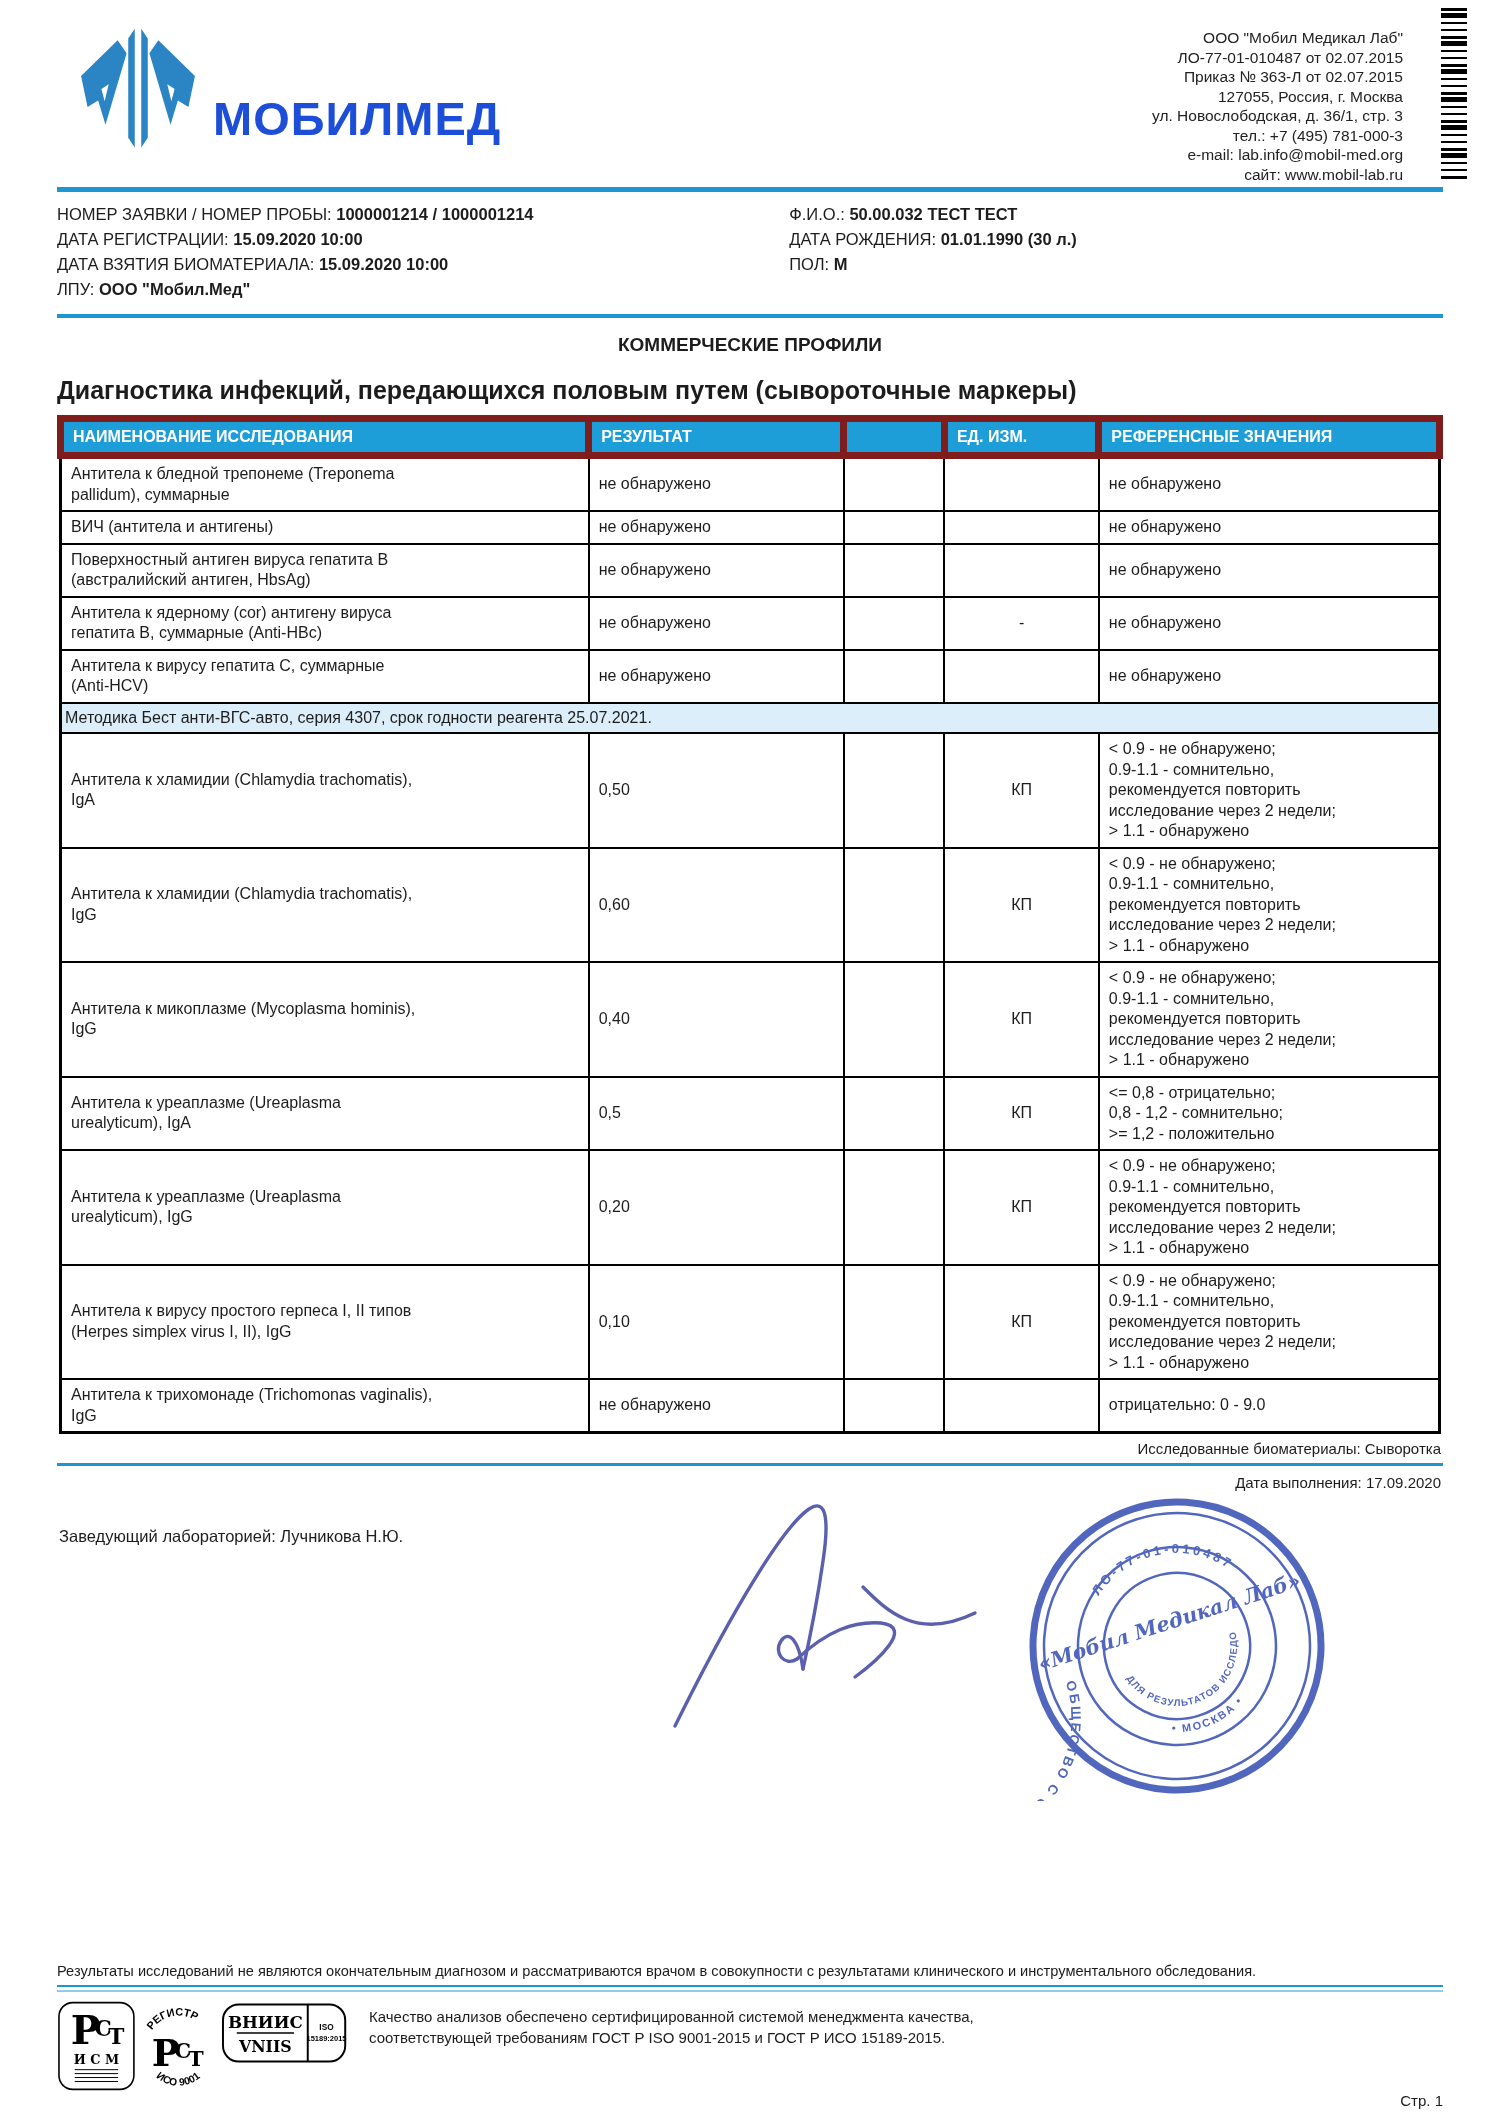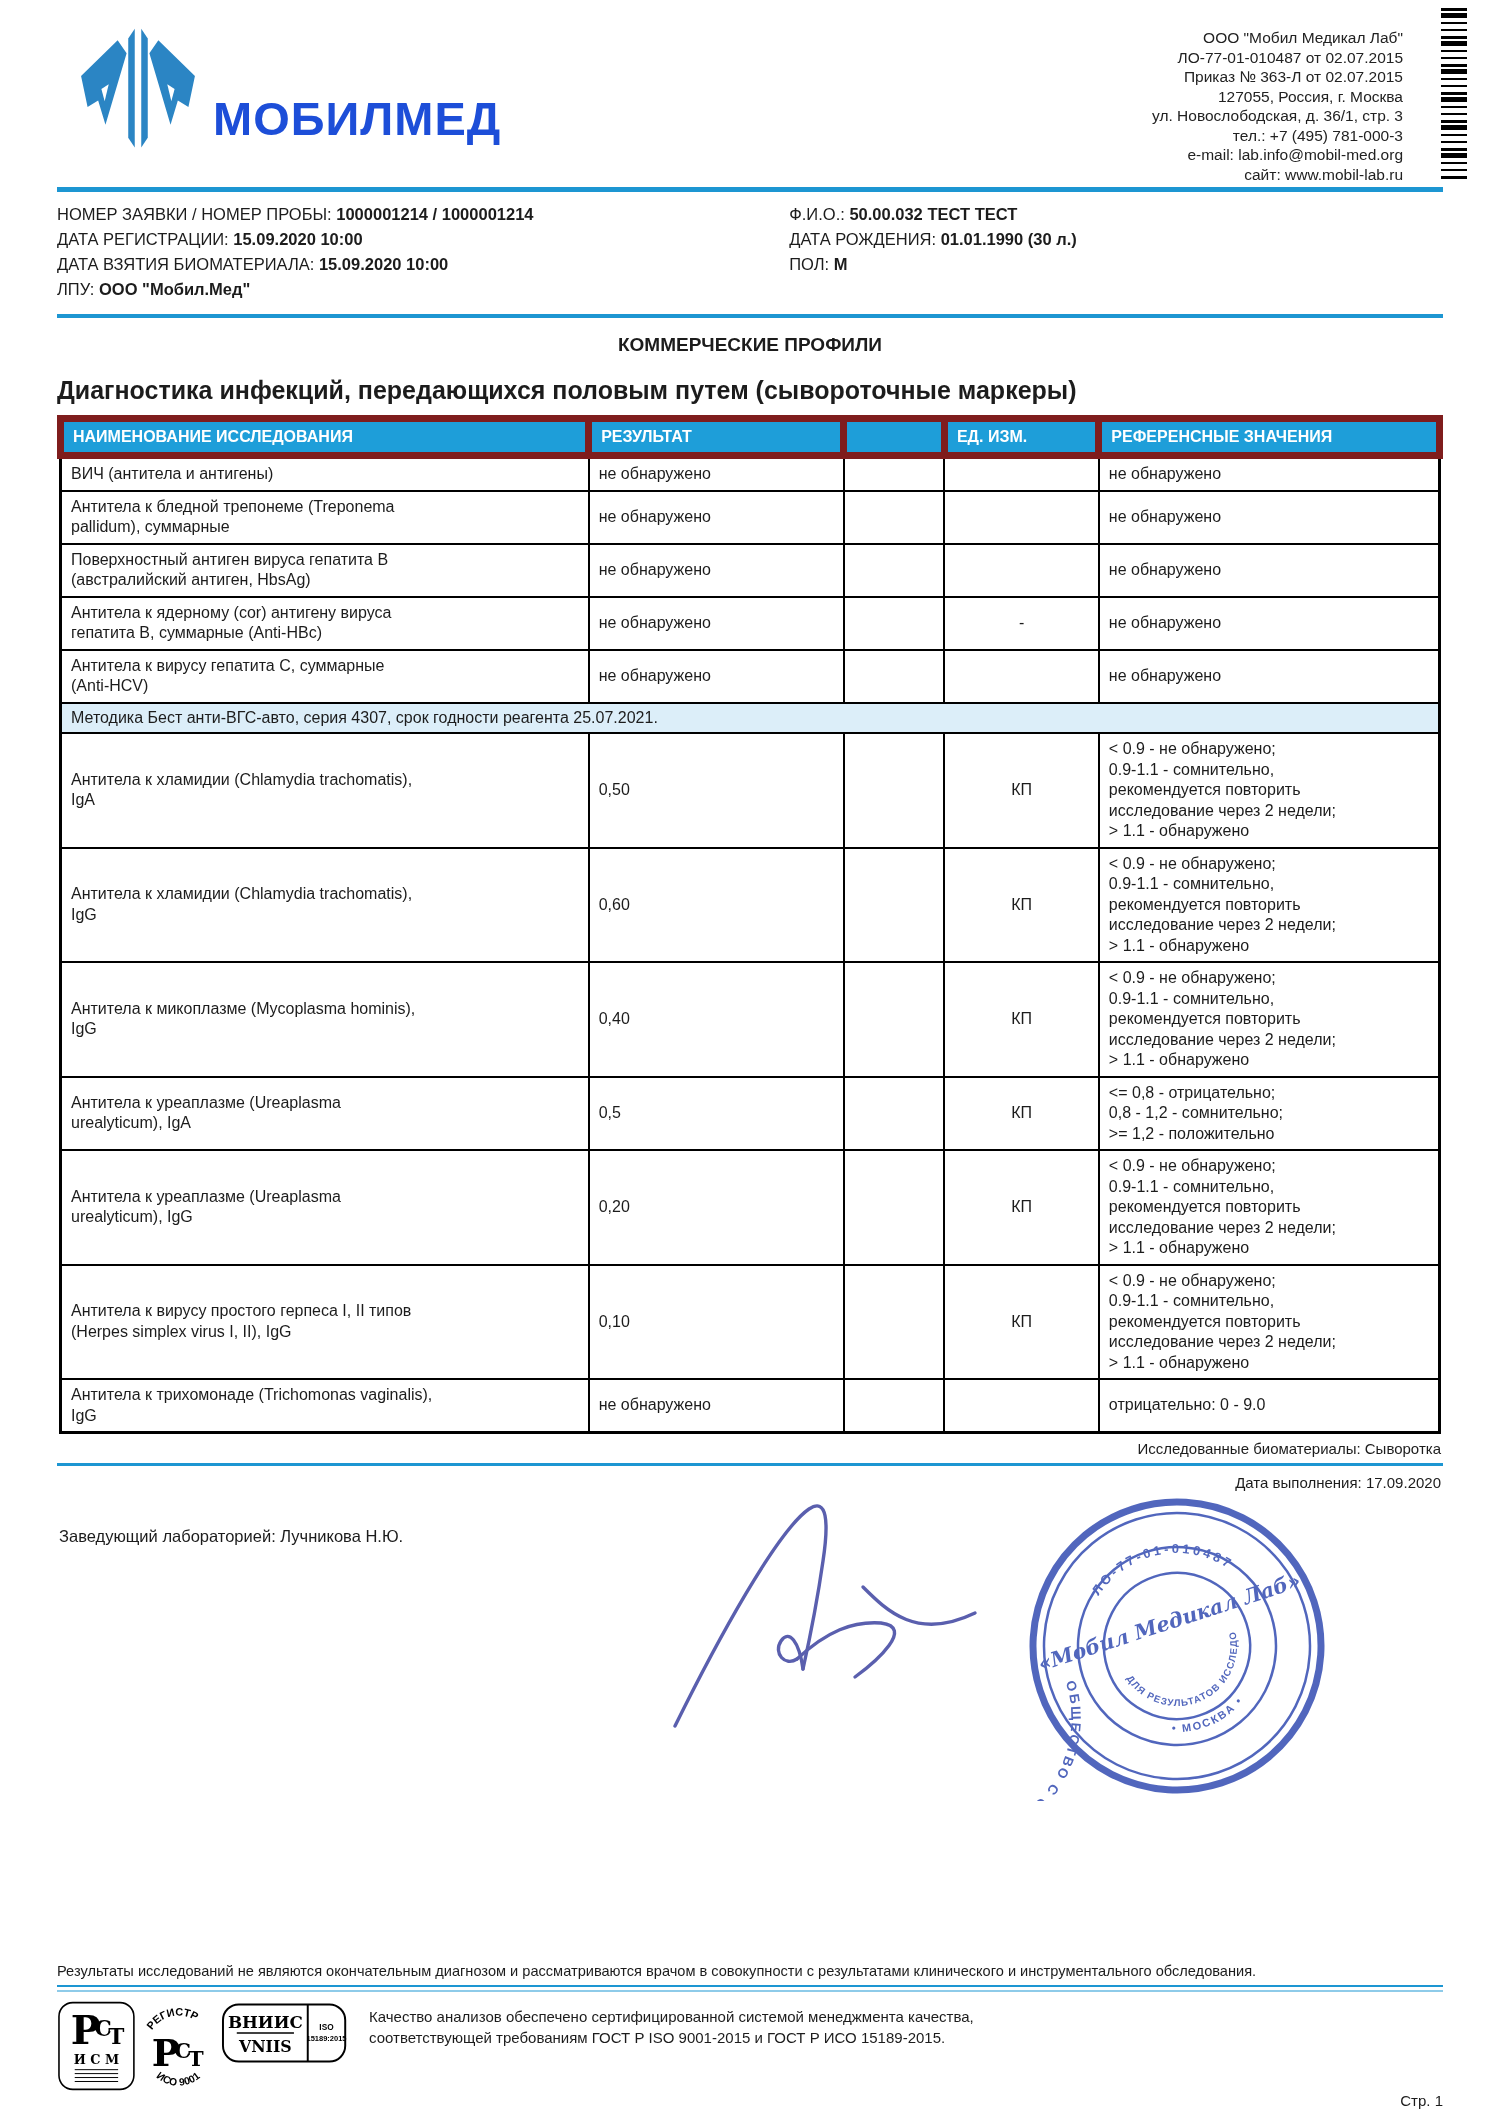--- a/index.html
+++ b/index.html
@@ -35,21 +35,21 @@
 
   
   table.results{border-collapse:collapse;width:100%;border:3px solid #000;table-layout:fixed;}
   .results th{background:#1e9ed9;color:#fff;text-align:left;font-size:16px;font-weight:bold;
               padding:4px 9px;border:7px solid #7f1d1d;height:22px;}
   .results td{font-size:16px;line-height:20.5px;padding:5px 9px;border:2px solid #000;
               border-top-width:2.8px;vertical-align:middle;}
   .results td.name-cell{white-space:pre-line;}
   .results td.reference-cell{white-space:pre-line;}
   .results td.unit-cell{text-align:center;}
-  .results td.note-cell{background:#dceef9;padding:4px 9px;}
+  .results td.note-cell{background:#dceef9;padding:4px 3px;}
 
   .right-line{text-align:right;font-size:15px;margin:6px 2px;}
   .date-line{text-align:right;font-size:15px;margin:8px 2px 0;}
 
   
   .sig-area{position:relative;height:428px;}
   .lab-head{position:absolute;left:2px;top:36px;font-size:16.5px;}
   .signature{position:absolute;left:600px;top:0px;}
   .stamp{position:absolute;left:965px;top:0px;}
 
@@ -129,29 +129,29 @@
       <tr>
         <th>НАИМЕНОВАНИЕ ИССЛЕДОВАНИЯ</th>
         <th>РЕЗУЛЬТАТ</th>
         <th></th>
         <th>ЕД. ИЗМ.</th>
         <th>РЕФЕРЕНСНЫЕ ЗНАЧЕНИЯ</th>
       </tr>
     </thead>
     <tbody>
         <tr>
-          <td class="name-cell">ВИЧ (антитела и антигены)</td>
-          <td class="result-cell">не обнаружено</td>
-          <td class="flag-cell"></td>
-          <td class="unit-cell"></td>
-          <td class="reference-cell">не обнаружено</td>
-        </tr>
-        <tr>
           <td class="name-cell">Антитела к бледной трепонеме (Treponema
 pallidum), суммарные</td>
+          <td class="result-cell">не обнаружено</td>
+          <td class="flag-cell"></td>
+          <td class="unit-cell"></td>
+          <td class="reference-cell">не обнаружено</td>
+        </tr>
+        <tr>
+          <td class="name-cell">ВИЧ (антитела и антигены)</td>
           <td class="result-cell">не обнаружено</td>
           <td class="flag-cell"></td>
           <td class="unit-cell"></td>
           <td class="reference-cell">не обнаружено</td>
         </tr>
         <tr>
           <td class="name-cell">Поверхностный антиген вируса гепатита B
 (австралийский антиген, HbsAg)</td>
           <td class="result-cell">не обнаружено</td>
           <td class="flag-cell"></td>

